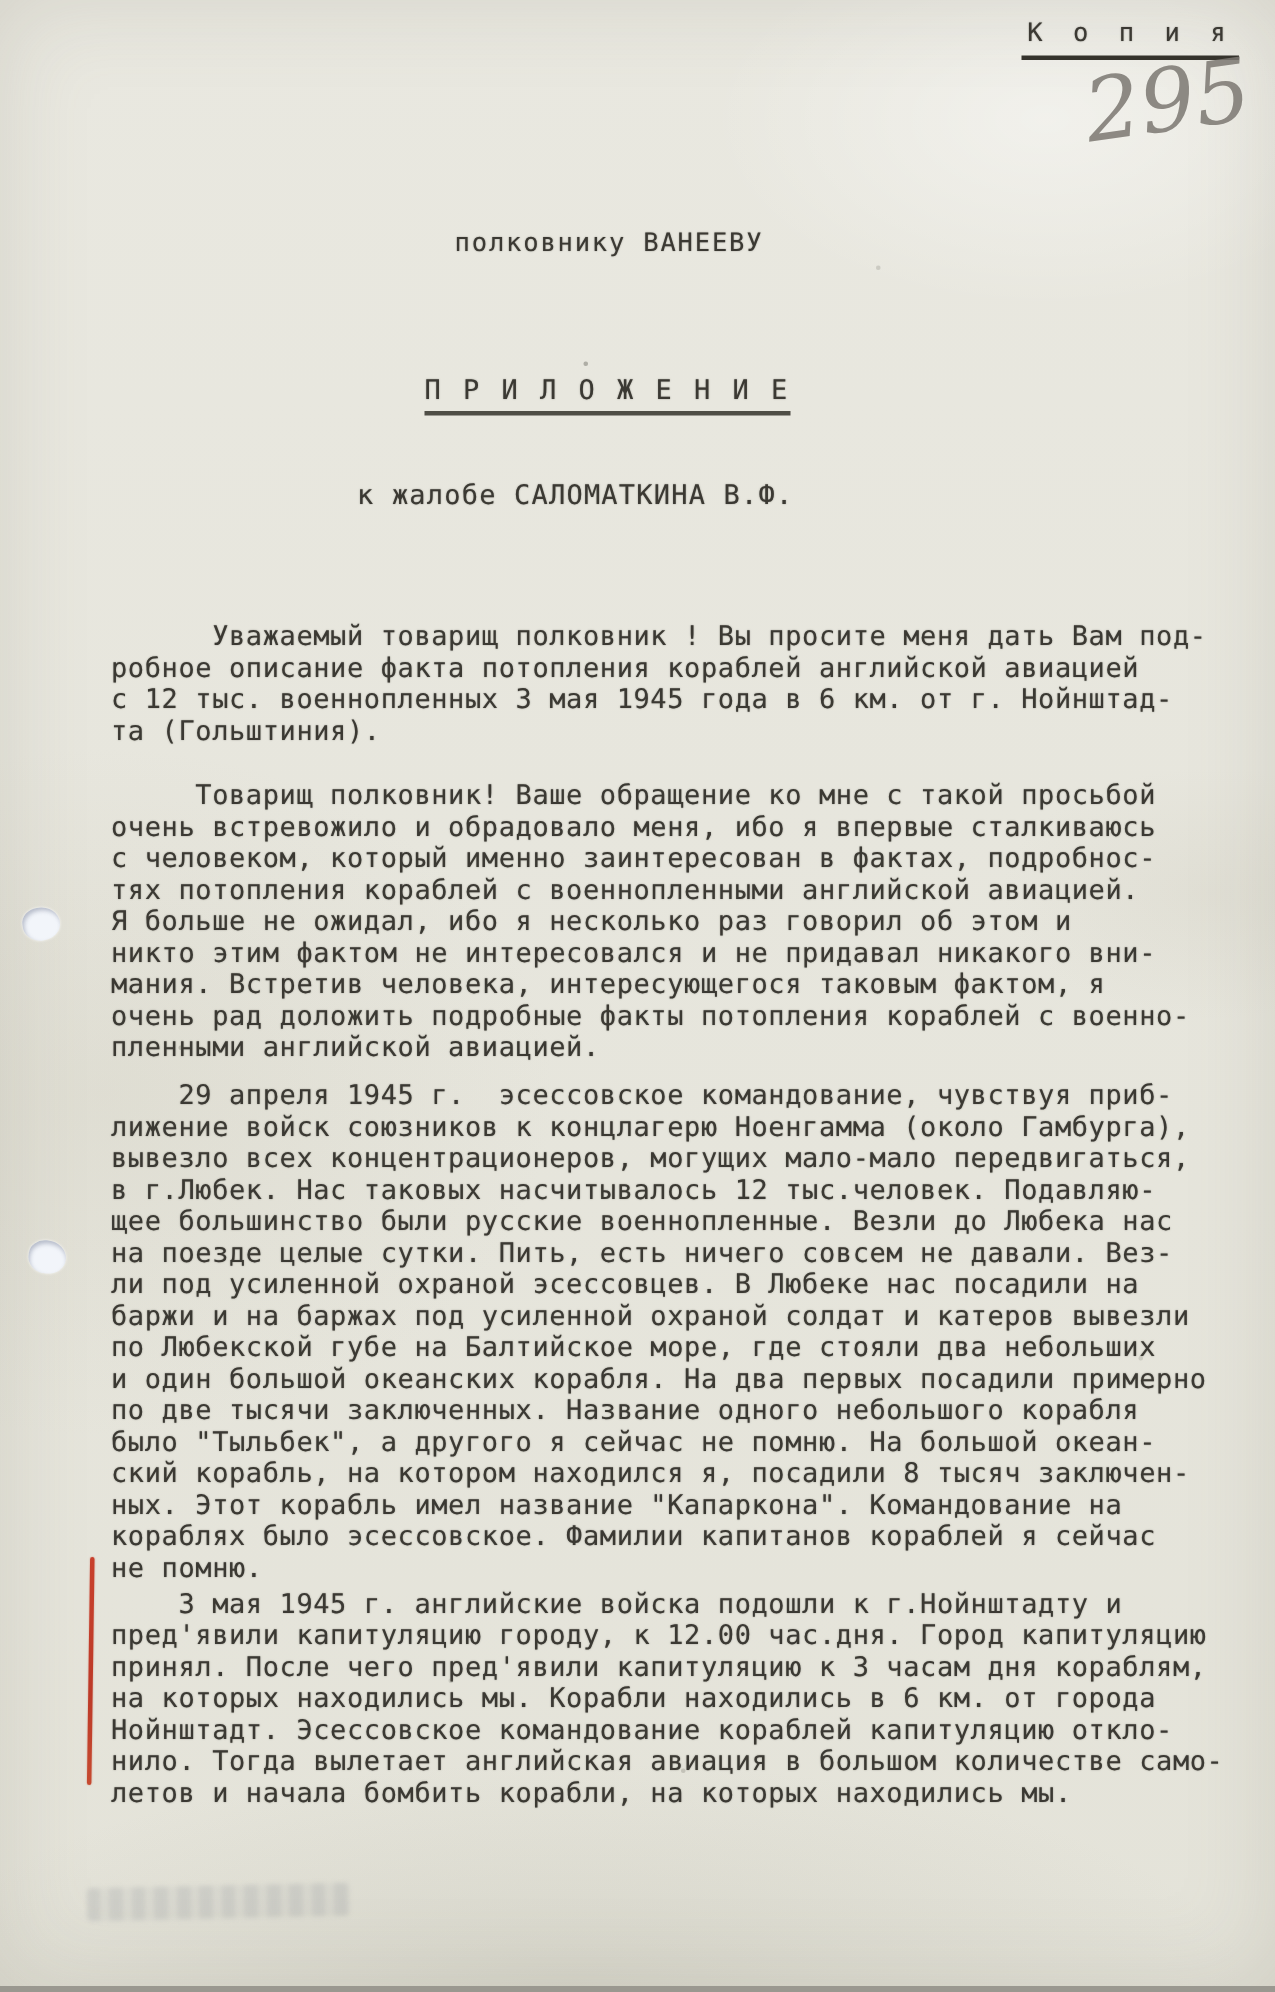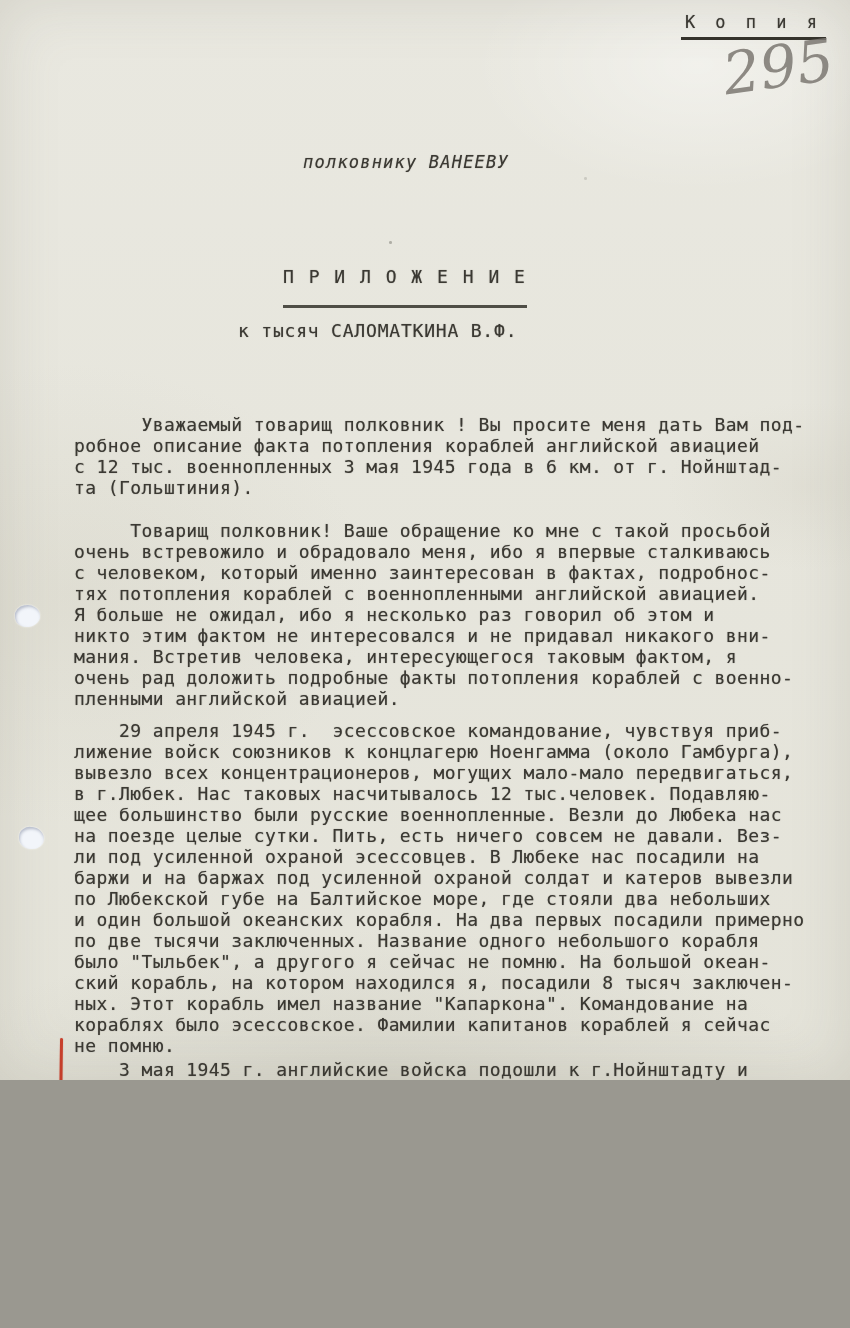--- a/index.html
+++ b/index.html
@@ -1,18 +1,18 @@
 <!DOCTYPE html>
 <html><head>
 <meta charset="utf-8">
 <style>
   html,body{margin:0;padding:0;background:#9a9890;}
   .paper{
     position:relative;
-    width:850px;height:1080px;
+    width:850px;height:1324px;
     margin:0 auto;
     overflow:hidden;
     background-color:#e8e7df;
     background-image:
       radial-gradient(ellipse 320px 180px at 82% 6%, rgba(255,255,255,0.40), transparent 70%),
       radial-gradient(ellipse 420px 320px at 8% 55%, rgba(196,193,176,0.22), transparent 72%),
       radial-gradient(ellipse 600px 200px at 45% 100%, rgba(160,159,143,0.20), transparent 75%),
       radial-gradient(ellipse 200px 120px at 95% 45%, rgba(205,202,188,0.25), transparent 70%),
       linear-gradient(#e9e8e0, #e4e3d9);
     box-shadow:inset 0 0 60px rgba(120,118,100,0.18);
@@ -38,29 +38,28 @@
   }
   .org-header{
     position:absolute; top:88px; left:0; width:850px;
     text-align:center;
     font-size:17px; line-height:23px; letter-spacing:1.5px;
     white-space:pre;
   }
   .addressee{
     position:absolute; top:152px; left:0; width:812px;
     text-align:center;
-    font-size:17px; letter-spacing:1.2px;font-style:italic;
+    font-size:17px; letter-spacing:1.2px;
   }
   .doc-title{
     position:absolute; top:250px; left:283px;
     font-size:18px; letter-spacing:2px;
-    padding-bottom:18px;
+    padding-bottom:3px;
     border-bottom:3px solid rgba(52,50,44,0.85);
     white-space:pre;
-    margin-top:16px;
   }
   .doc-subtitle{
     position:absolute; top:320px; left:238px;
     font-size:18px; letter-spacing:0.8px;
     white-space:pre;
   }
   .para{
     position:absolute; left:63px; width:780px;
     font-size:18px; line-height:21px; letter-spacing:0.4px;
     white-space:pre;
@@ -117,21 +116,21 @@
 
   <div class="copy-label tw">К о п и я</div>
 
   <div class="handwritten">295</div>
 
 
   <div class="addressee tw">полковнику ВАНЕЕВУ</div>
 
   <div class="doc-title tw">П Р И Л О Ж Е Н И Е</div>
 
-  <div class="doc-subtitle tw">к тысяч САЛОМАТКИНА В.Ф.</div>
+  <div class="doc-subtitle tw">к жалобе САЛОМАТКИНА В.Ф.</div>
 
   <p class="para p1 tw">      Уважаемый товарищ полковник ! Вы просите меня дать Вам под-
 робное описание факта потопления кораблей английской авиацией
 с 12 тыс. военнопленных 3 мая 1945 года в 6 км. от г. Нойнштад-
 та (Гольштиния).</p>
   <p class="para p2 tw">     Товарищ полковник! Ваше обращение ко мне с такой просьбой
 очень встревожило и обрадовало меня, ибо я впервые сталкиваюсь
 с человеком, который именно заинтересован в фактах, подробнос-
 тях потопления кораблей с военнопленными английской авиацией.
 Я больше не ожидал, ибо я несколько раз говорил об этом и

